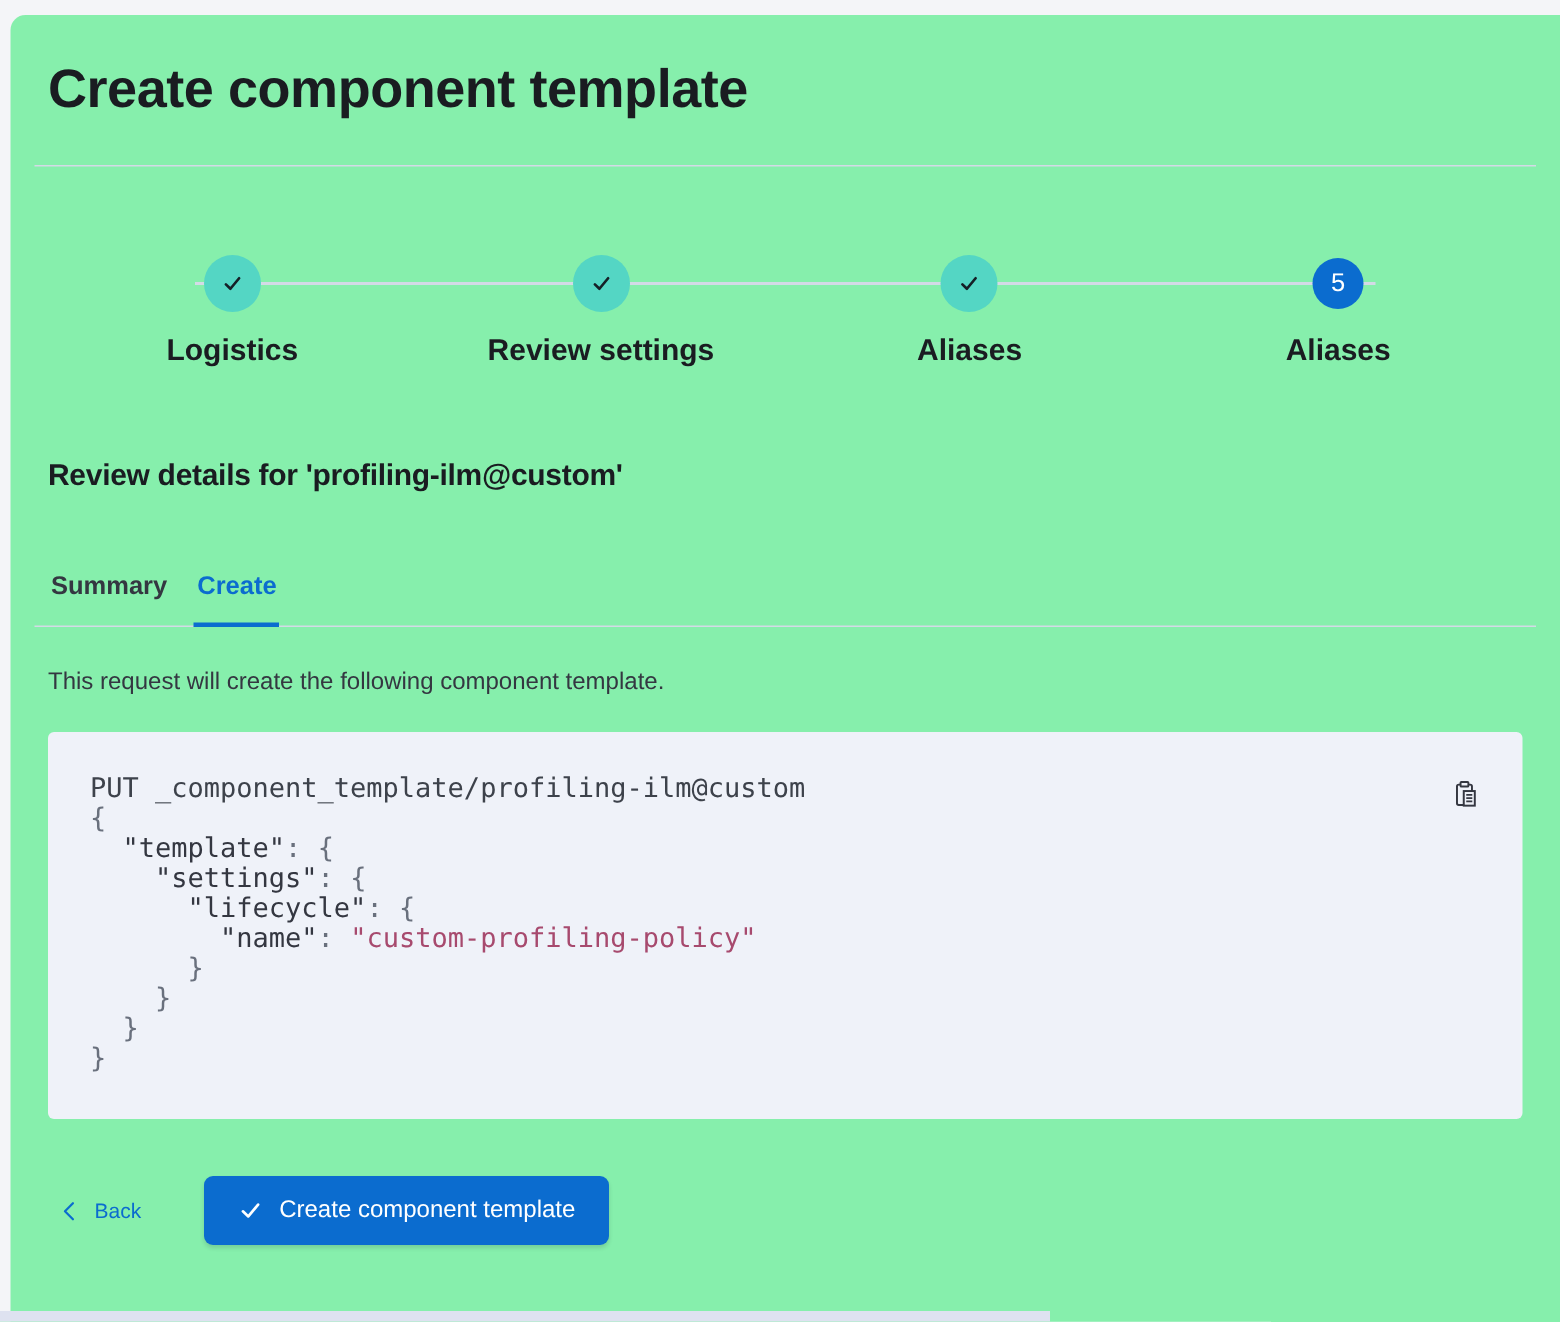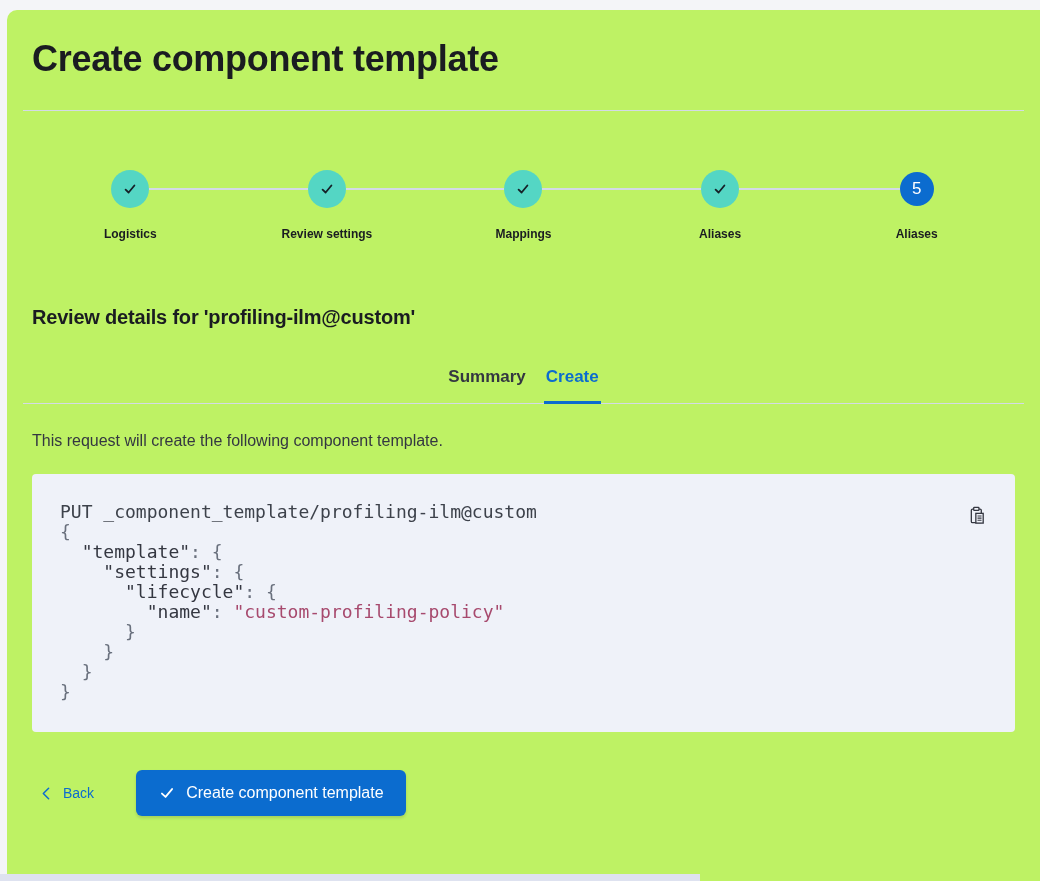--- a/index.html
+++ b/index.html
@@ -14,21 +14,21 @@
   *{box-sizing:border-box;}
   html,body{margin:0;padding:0;}
   body{
     width:1040px;height:881px;position:relative;overflow:hidden;
     background:#f4f5f8;
     font-family:"Liberation Sans","DejaVu Sans",sans-serif;
     color:var(--body);
   }
   .panel{
     position:absolute;top:10px;left:7px;right:0;bottom:0;
-    background:#bef264;border-top-left-radius:10px;
+    background:#86efac;border-top-left-radius:10px;
     padding:28px 25px 0 25px;
   }
   h1{
     margin:0;font-size:36px;line-height:42px;font-weight:700;
     color:var(--heading);letter-spacing:-0.3px;
   }
   .rule{
     border:none;border-top:1px solid var(--connector);
     margin:30px -9px 0 -9px;height:0;
   }
@@ -36,31 +36,30 @@
   .steps{display:flex;position:relative;margin-top:58px;}
   .steps::before{
     content:"";position:absolute;top:19px;left:98px;right:98px;height:2px;
     background:var(--connector);
   }
   .step{flex:1;display:flex;flex-direction:column;align-items:center;position:relative;z-index:1;}
   .circle-wrap{height:40px;display:flex;align-items:center;justify-content:center;}
   .circle{border-radius:50%;display:flex;align-items:center;justify-content:center;}
   .circle.complete{width:38px;height:38px;background:var(--success);}
   .circle.current{width:34px;height:34px;background:var(--accent);color:#fff;font-size:17px;font-weight:400;}
-  .step-label{margin-top:14px;font-size:12px;line-height:23px;font-weight:700;color:var(--heading);}
+  .step-label{margin-top:14px;font-size:20px;line-height:23px;font-weight:700;color:var(--heading);}
   
   h2{
     margin:54px 0 0 0;font-size:20px;line-height:34px;font-weight:700;
     color:var(--heading);letter-spacing:-0.2px;
   }
   
   .tabs{
-    display:flex;gap:16px;margin:32px -9px 0 -9px;padding:0 9px;
+    display:flex;gap:16px;margin:46px -9px 0 -9px;padding:0 9px;
     border-bottom:1px solid var(--connector);
-    justify-content:center;
   }
   .tab{
     padding:0 2px 13px 2px;font-size:17px;font-weight:700;color:var(--body);
     border-bottom:3px solid transparent;margin-bottom:-1px;cursor:pointer;
     background:none;border-top:none;border-left:none;border-right:none;
     font-family:inherit;line-height:22px;
   }
   .tab.active{color:var(--accent);border-bottom-color:var(--accent);}
   
   .desc{margin:26px 0 0 0;font-size:16px;line-height:22px;color:var(--body);}
@@ -130,30 +129,20 @@
         <div class="step-label">Review settings</div>
       </div>
       <div class="step">
         <div class="circle-wrap">
           <div class="circle complete">
             <svg width="16" height="16" viewBox="0 0 16 16">
               <path d="M3.6 8.6l3 2.9 5.8-7" stroke="#152027" stroke-width="1.8" fill="none" stroke-linecap="round" stroke-linejoin="round"></path>
             </svg>
           </div>
         </div>
-        <div class="step-label">Mappings</div>
-      </div>
-      <div class="step">
-        <div class="circle-wrap">
-          <div class="circle complete">
-            <svg width="16" height="16" viewBox="0 0 16 16">
-              <path d="M3.6 8.6l3 2.9 5.8-7" stroke="#152027" stroke-width="1.8" fill="none" stroke-linecap="round" stroke-linejoin="round"></path>
-            </svg>
-          </div>
-        </div>
         <div class="step-label">Aliases</div>
       </div>
       <div class="step">
         <div class="circle-wrap">
           <div class="circle current">
             <span>5</span>
           </div>
         </div>
         <div class="step-label">Aliases</div>
       </div>

